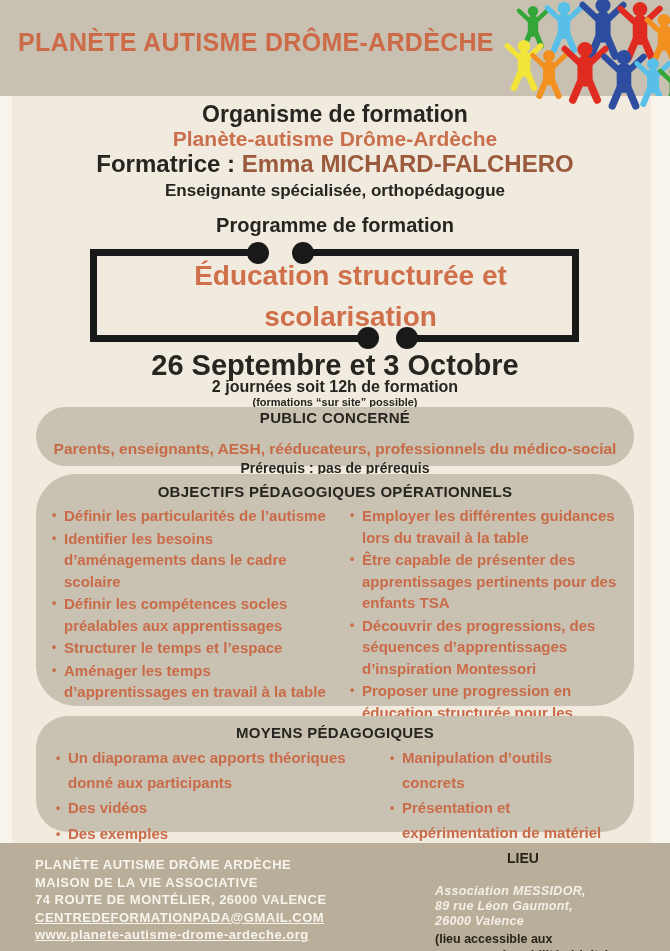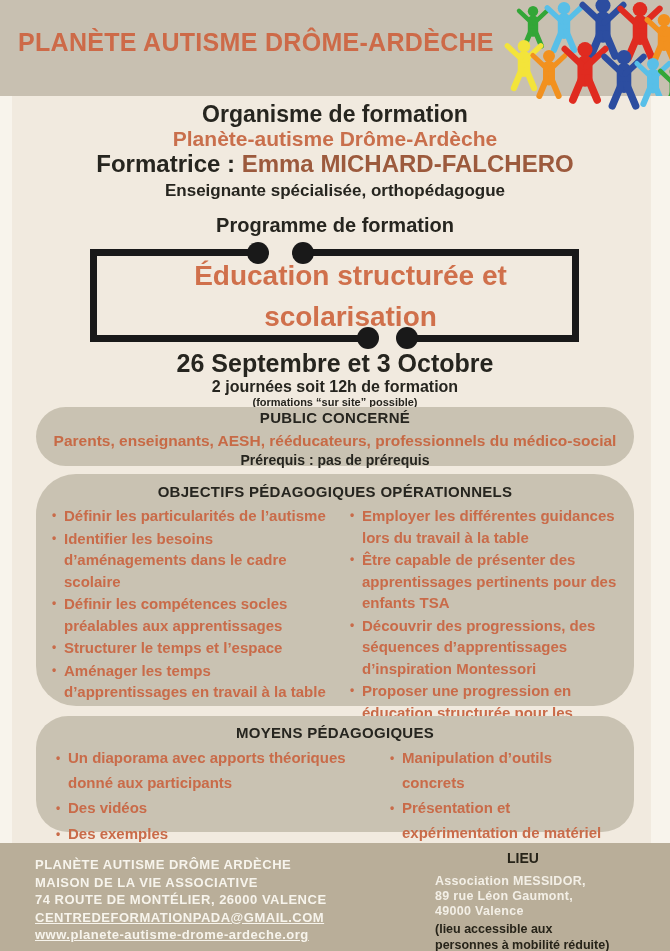--- a/index.html
+++ b/index.html
@@ -39,30 +39,30 @@
   .tdot.t1 { top:-14px; left:150px; }
   .tdot.t2 { top:-14px; left:195px; }
   .tdot.b1 { bottom:-14px; left:260px; }
   .tdot.b2 { bottom:-14px; left:299px; }
   .course-title {
     position:absolute; left:16px; top:0; width:100%; height:100%;
     display:flex; flex-direction:column; justify-content:center; align-items:center;
     font-size:28px; font-weight:bold; color:#d0704b; line-height:41px; text-align:center;
   }
 
-  .dates    { top:349px; font-size:25px; font-weight:bold; }
+  .dates    { top:349px; font-size:29px; font-weight:bold; }
   .duration { top:378px; font-size:16px; font-weight:bold; }
   .note     { top:396px; font-size:11px; font-weight:bold; }
 
   
   .panel { position:absolute; left:36px; width:598px; background:#c9c2b2; }
   .panel-title { font-size:15px; font-weight:bold; color:#26251f; text-align:center; letter-spacing:0.3px; }
 
   .public-panel { top:407px; height:59px; border-radius:30px; padding-top:2px; }
-  .public-audience { font-size:15.5px; font-weight:bold; color:#c76a46; text-align:center; margin-top:6px; }
+  .public-audience { font-size:15.5px; font-weight:bold; color:#c76a46; text-align:center; margin-top:14px; }
   .public-prereq   { font-size:14px;  font-weight:bold; color:#26251f; text-align:center; margin-top:2px; }
 
   .objectifs-panel { top:474px; height:232px; border-radius:40px; padding:9px 14px; }
   .moyens-panel    { top:716px; height:116px; border-radius:32px; padding:8px 18px; }
   .cols { display:flex; margin-top:5px; }
   .panel ul { list-style:none; }
   .panel li {
     position:relative; padding-left:14px; font-size:15px; font-weight:bold;
     color:#c96b49; line-height:21.5px; margin-bottom:1px;
   }
@@ -76,21 +76,21 @@
   
   .footer { position:absolute; left:0; top:843px; width:670px; height:108px; background:#b9ae99; display:flex; }
   .f-left {
     margin:13px 0 0 35px; width:400px; color:#f7f4ec; font-weight:bold;
     font-size:13px; line-height:17.5px; letter-spacing:0.5px;
   }
   .f-left .link { text-decoration:underline; display:block; color:#f7f4ec; cursor:pointer; }
   .f-right { margin-top:7px; width:215px; }
   .lieu   { color:#272419; font-weight:bold; font-size:14px; padding-left:72px; }
   .addr   { color:#f3efe6; font-weight:bold; font-size:12.5px; line-height:15px; letter-spacing:0.3px; }
-  .addr-block { margin-top:8px; }
+  .addr-block { margin-top:18px;font-style:italic; }
   .access { color:#272419; font-weight:bold; font-size:12.5px; line-height:16px; margin-top:2px; }
 </style>
 </head>
 <body>
 
 <div class="page">
 
   <div class="header-band">
     <div class="header-title">PLANÈTE AUTISME DRÔME-ARDÈCHE</div>
   </div>
@@ -193,21 +193,21 @@
       <div>MAISON DE LA VIE ASSOCIATIVE</div>
       <div>74 ROUTE DE MONTÉLIER, 26000 VALENCE</div>
       <span class="link">CENTREDEFORMATIONPADA@GMAIL.COM</span>
       <span class="link">www.planete-autisme-drome-ardeche.org</span>
     </div>
     <div class="f-right">
       <div class="lieu">LIEU</div>
       <div class="addr-block">
         <div class="addr">Association MESSIDOR,</div>
         <div class="addr">89 rue Léon Gaumont,</div>
-        <div class="addr">49000 Valence</div>
+        <div class="addr">26000 Valence</div>
       </div>
       <div class="access">
         <div>(lieu accessible aux</div>
         <div>personnes à mobilité réduite)</div>
       </div>
     </div>
   </div>
 
 </div>
 

